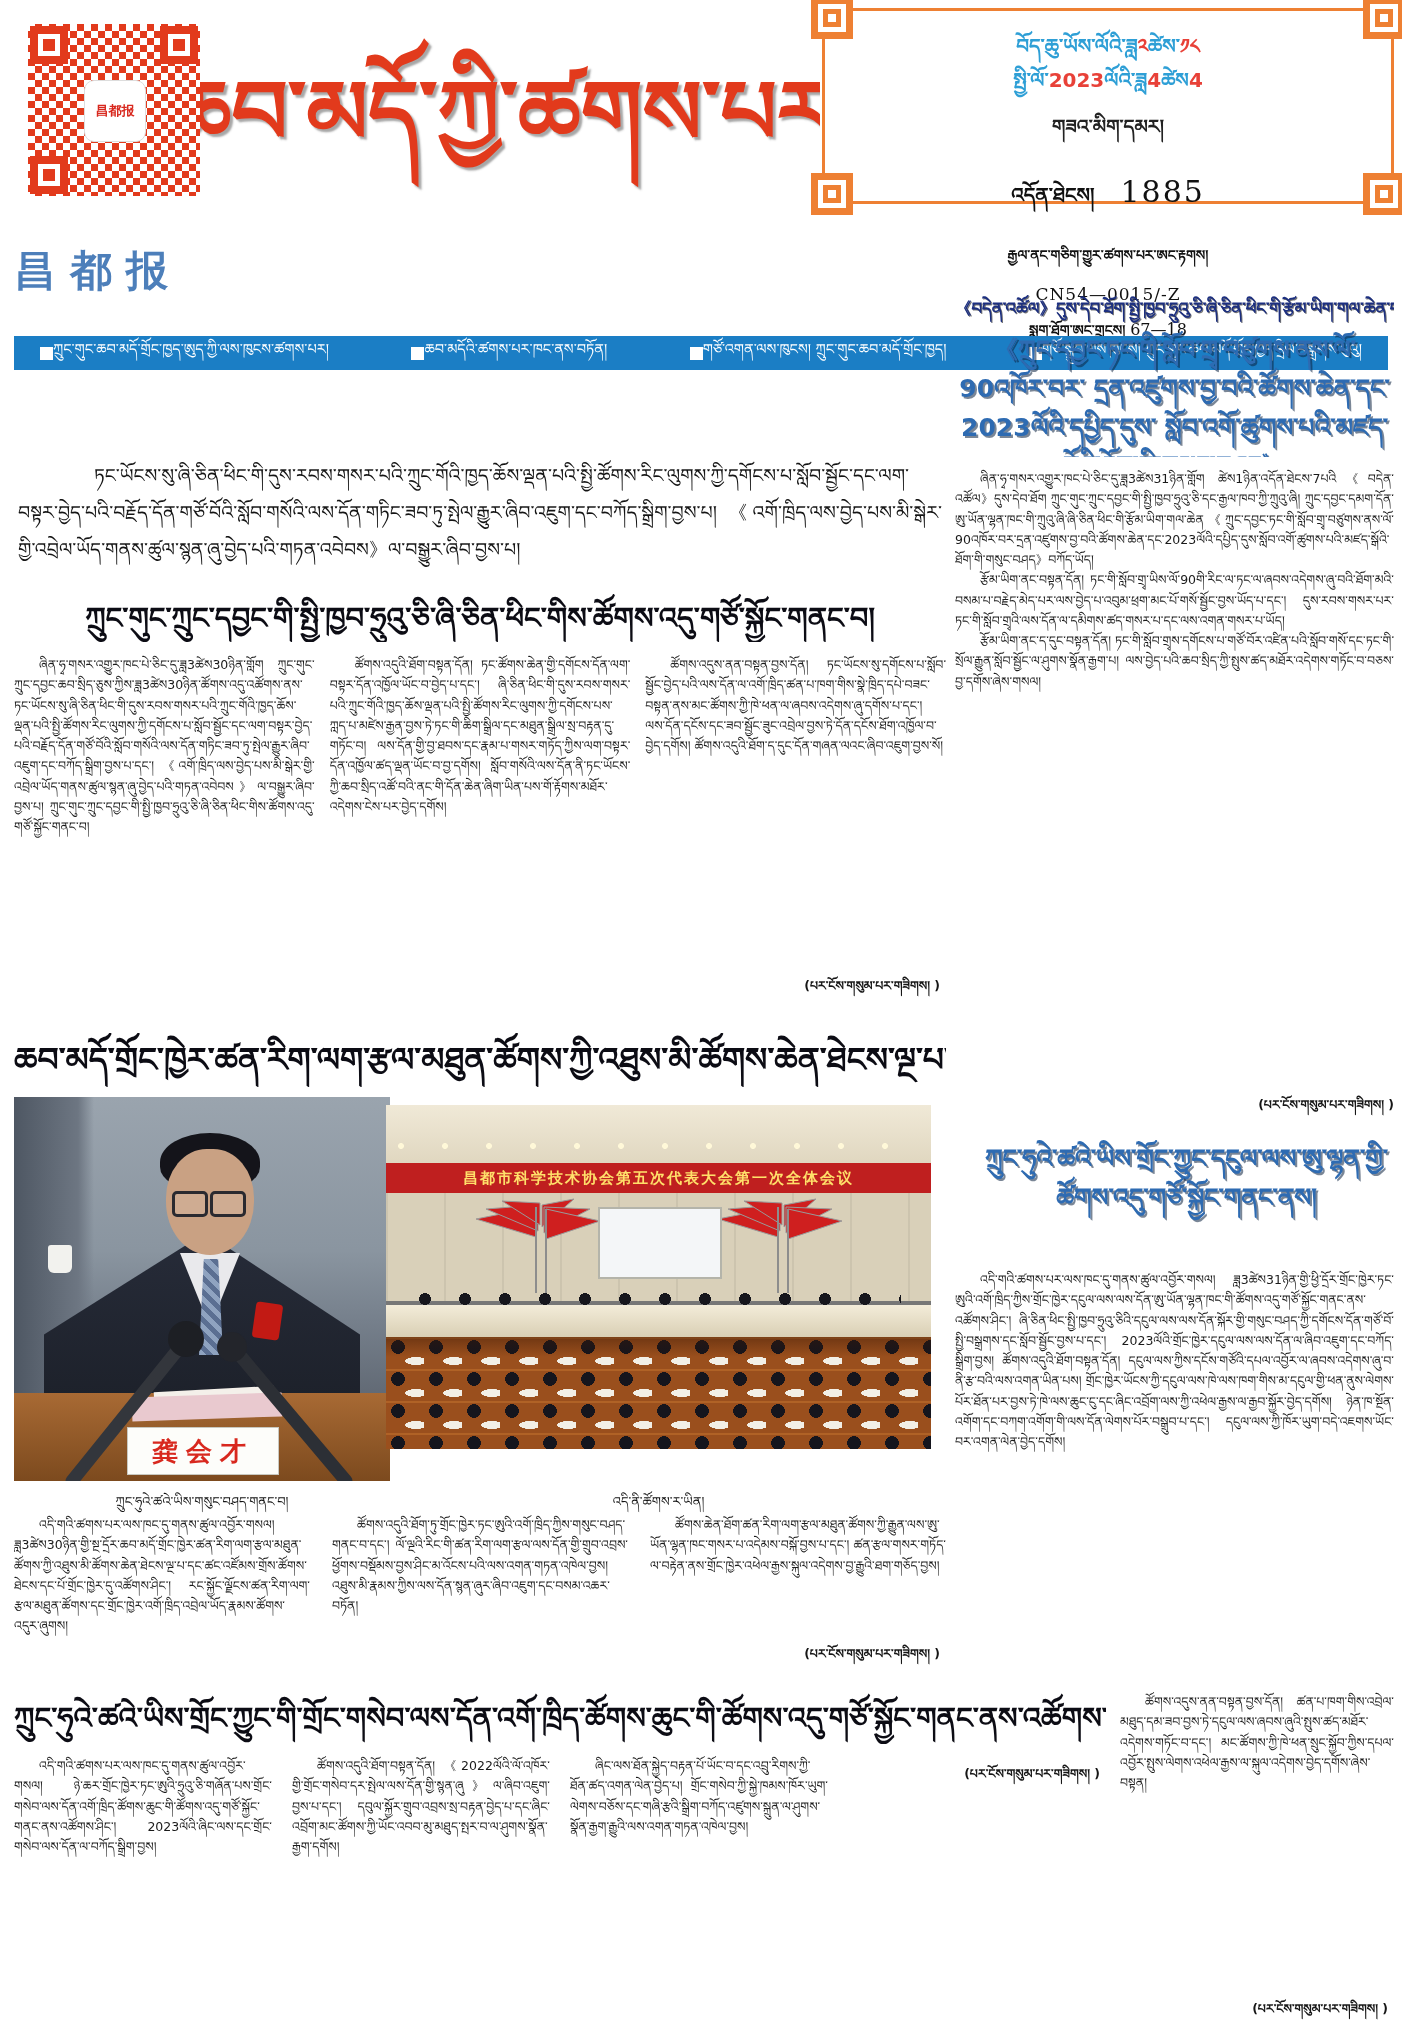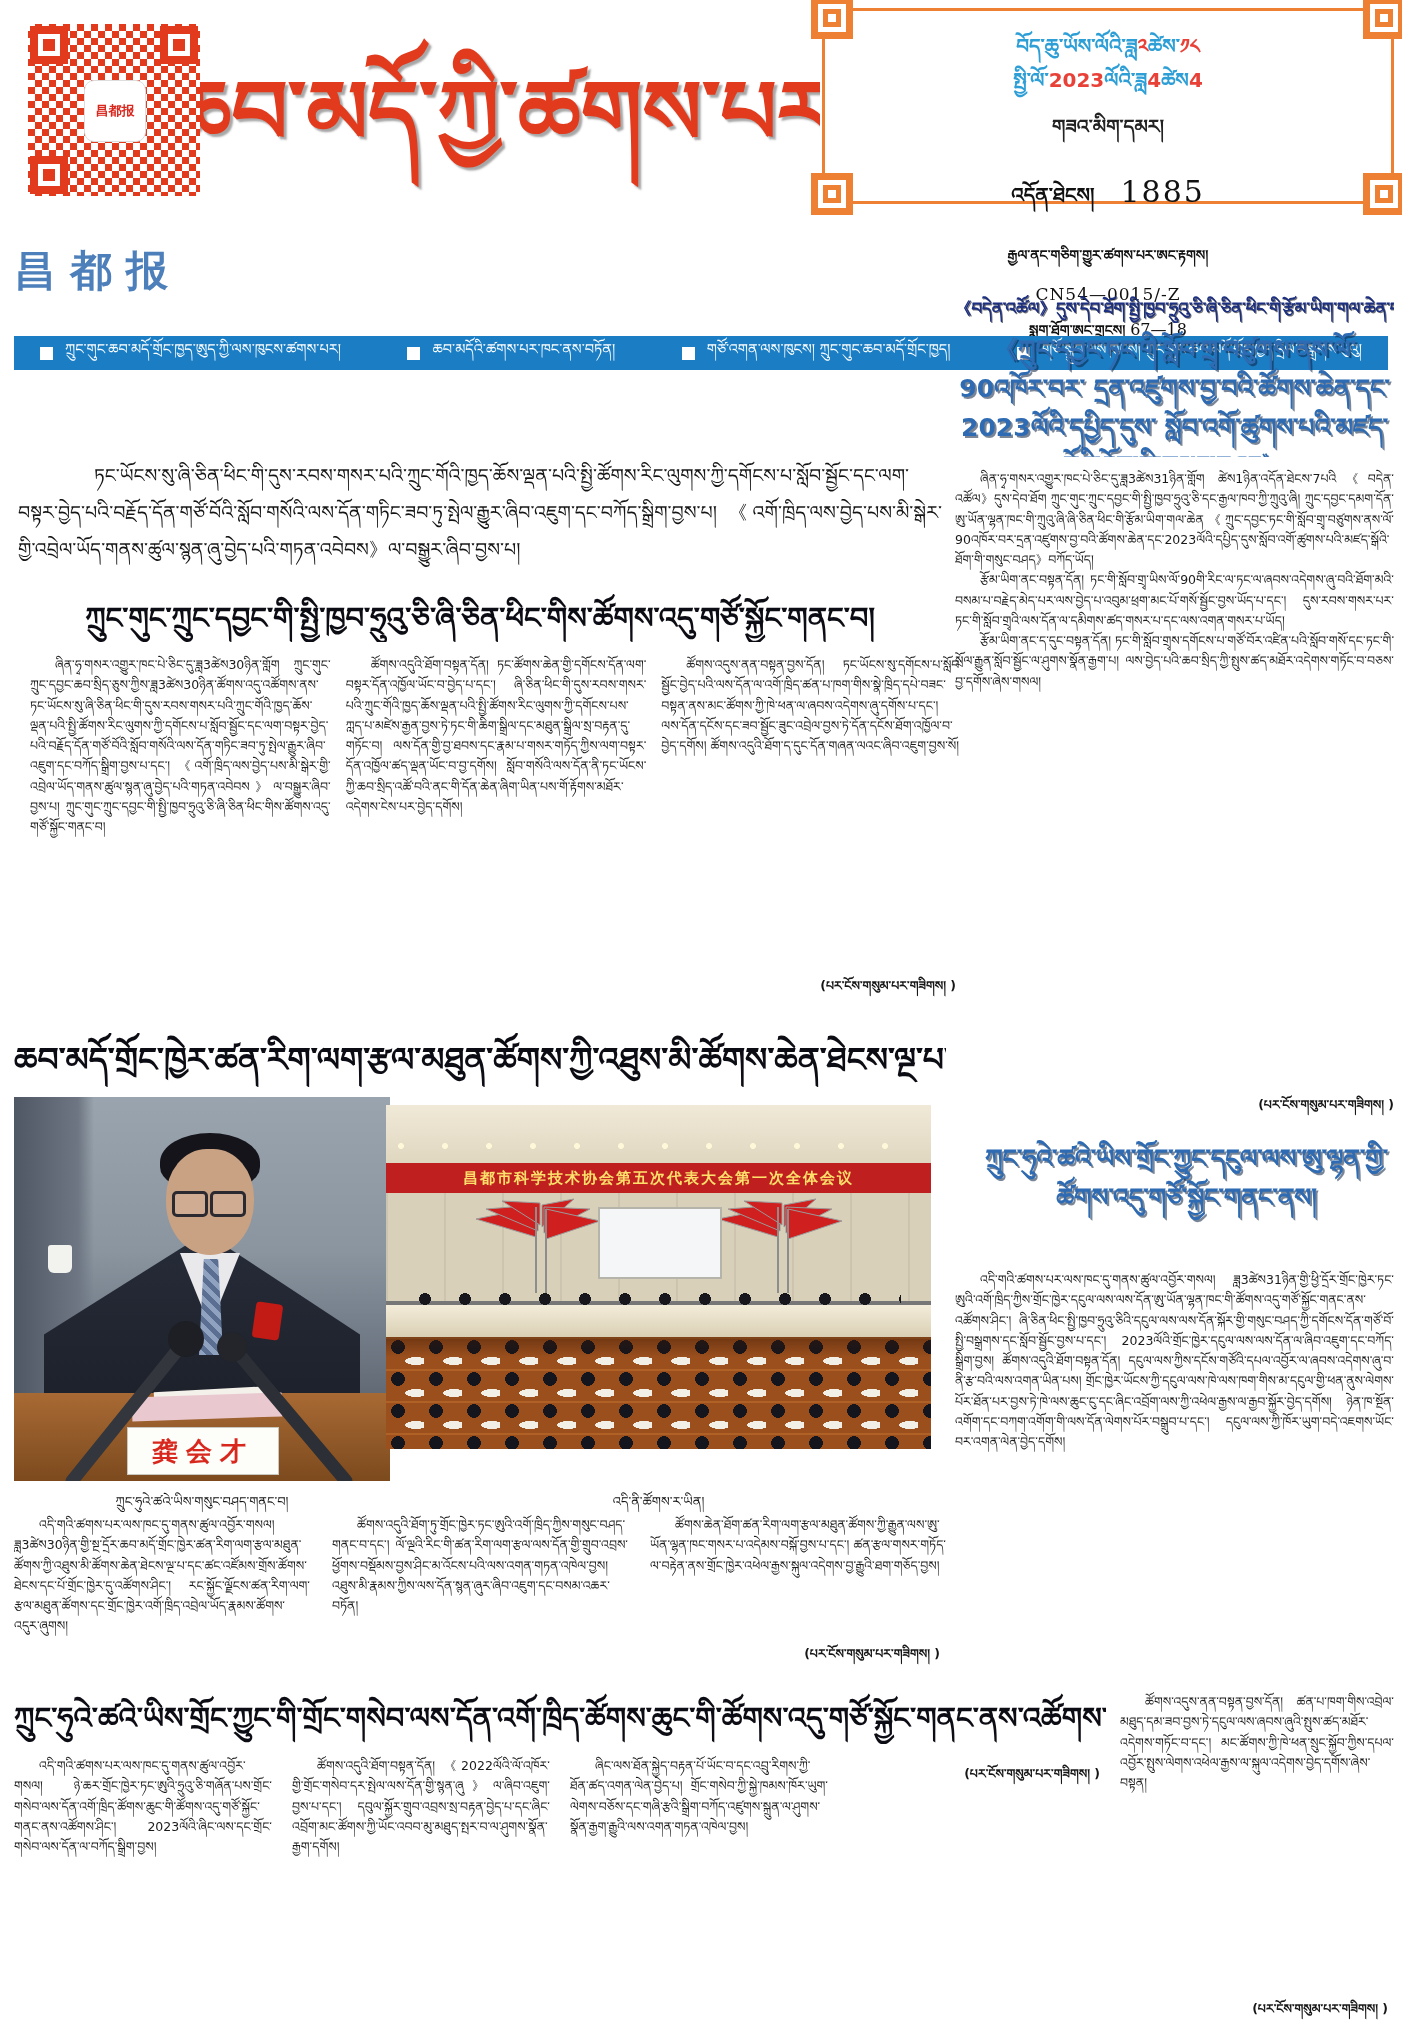--- a/index.html
+++ b/index.html
@@ -33,21 +33,21 @@
   .ib-date .num{color:#e84138;}
   .ib-weekday{font-size:19px;font-weight:bold;color:#222;margin-top:8px;}
   .ib-issue{margin-top:14px;font-size:20px;font-weight:bold;color:#111;white-space:nowrap;}
   .ib-issue .issue-no{font-family:"DejaVu Serif",serif;font-size:30px;font-weight:normal;margin-left:26px;letter-spacing:2px;}
   .ib-small{font-size:14px;font-weight:bold;color:#111;margin-top:10px;white-space:nowrap;}
   .ib-cn54{font-family:"DejaVu Serif",serif;font-size:17px;color:#111;margin-top:5px;letter-spacing:1px;}
 
   
   .nav{left:14px;top:336px;width:1374px;height:34px;background:#1b7ec5;display:flex;align-items:center;
        justify-content:space-between;padding:0 26px;box-sizing:border-box;}
-  .nav-item{display:flex;align-items:center;gap:12px;color:#fff;font-size:14.5px;white-space:nowrap;overflow:hidden;}
+  .nav-item{display:flex;align-items:center;color:#fff;font-size:14.5px;white-space:nowrap;overflow:hidden;}
   .bullet{width:13px;height:13px;background:#fff;flex:0 0 auto;}
 
   
   .headline-xl{font-size:43px;font-weight:bold;color:#0c0c14;text-align:center;white-space:nowrap;overflow:hidden;}
   .headline-l{font-size:33px;font-weight:bold;color:#0c0c14;text-align:center;white-space:nowrap;overflow:hidden;}
   .headline-m{font-size:29px;font-weight:bold;color:#0c0c14;text-align:center;white-space:nowrap;overflow:hidden;}
   .lead{font-size:19px;line-height:1.95;text-align:justify;text-indent:76px;color:#141414;overflow:hidden;}
   .cols{display:flex;gap:22px;}
   .col{flex:1;font-size:12.5px;line-height:1.62;text-align:justify;color:#1a1a1a;overflow:hidden;text-indent:2em;}
   .colwrap{flex:1;display:flex;flex-direction:column;overflow:hidden;}
@@ -156,21 +156,21 @@
     <div class="nav-item">
         <span class="bullet"></span>
         <span>གཙོ་སྒྲུབ་ལས་ཁུངས།  ཀྲུང་གུང་ཆབ་མདོ་གྲོང་ཁྱད་དྲིལ་བསྒྲགས་པུའུ།</span>
       </div>
   </div>
 
   <div class="abs" style="left:14px;top:375px;width:932px;height:1300px;">
 
     <div class="abs lead" style="left:4px;top:82px;width:924px;height:128px;">ཏང་ཡོངས་སུ་ཞི་ཅིན་ཕིང་གི་དུས་རབས་གསར་པའི་ཀྲུང་གོའི་ཁྱད་ཆོས་ལྡན་པའི་སྤྱི་ཚོགས་རིང་ལུགས་ཀྱི་དགོངས་པ་སློབ་སྦྱོང་དང་ལག་བསྟར་བྱེད་པའི་བརྗོད་དོན་གཙོ་བོའི་སློབ་གསོའི་ལས་དོན་གཏིང་ཟབ་ཏུ་སྤེལ་རྒྱུར་ཞིབ་འཇུག་དང་བཀོད་སྒྲིག་བྱས་པ། 《འགོ་ཁྲིད་ལས་བྱེད་པས་མི་སྒེར་གྱི་འབྲེལ་ཡོད་གནས་ཚུལ་སྙན་ཞུ་བྱེད་པའི་གཏན་འབེབས》ལ་བསྒྱུར་ཞིབ་བྱས་པ།</div>
     <div class="abs headline-m" style="left:0;top:219px;width:932px;height:48px;line-height:48px;">ཀྲུང་གུང་ཀྲུང་དབྱང་གི་སྤྱི་ཁྱབ་ཧྲུའུ་ཅི་ཞི་ཅིན་ཕིང་གིས་ཚོགས་འདུ་གཙོ་སྐྱོང་གནང་བ།</div>
-    <div class="abs cols" style="left:16px;top:280px;width:932px;height:352px;gap:15px;">
+    <div class="abs cols" style="left:0;top:280px;width:932px;height:352px;gap:15px;">
       <div class="col">ཞིན་ཧྭ་གསར་འགྱུར་ཁང་པེ་ཅིང་དུ་ཟླ3ཚེས30ཉིན་གློག  ཀྲུང་གུང་ཀྲུང་དབྱང་ཆབ་སྲིད་ཅུས་ཀྱིས་ཟླ3ཚེས30ཉིན་ཚོགས་འདུ་འཚོགས་ནས་ཏང་ཡོངས་སུ་ཞི་ཅིན་ཕིང་གི་དུས་རབས་གསར་པའི་ཀྲུང་གོའི་ཁྱད་ཆོས་ལྡན་པའི་སྤྱི་ཚོགས་རིང་ལུགས་ཀྱི་དགོངས་པ་སློབ་སྦྱོང་དང་ལག་བསྟར་བྱེད་པའི་བརྗོད་དོན་གཙོ་བོའི་སློབ་གསོའི་ལས་དོན་གཏིང་ཟབ་ཏུ་སྤེལ་རྒྱུར་ཞིབ་འཇུག་དང་བཀོད་སྒྲིག་བྱས་པ་དང་། 《འགོ་ཁྲིད་ལས་བྱེད་པས་མི་སྒེར་གྱི་འབྲེལ་ཡོད་གནས་ཚུལ་སྙན་ཞུ་བྱེད་པའི་གཏན་འབེབས》ལ་བསྒྱུར་ཞིབ་བྱས་པ། ཀྲུང་གུང་ཀྲུང་དབྱང་གི་སྤྱི་ཁྱབ་ཧྲུའུ་ཅི་ཞི་ཅིན་ཕིང་གིས་ཚོགས་འདུ་གཙོ་སྐྱོང་གནང་བ།</div>
       <div class="col">ཚོགས་འདུའི་ཐོག་བསྟན་དོན།  ཏང་ཚོགས་ཆེན་གྱི་དགོངས་དོན་ལག་བསྟར་དོན་འཁྱོལ་ཡོང་བ་བྱེད་པ་དང་།  ཞི་ཅིན་ཕིང་གི་དུས་རབས་གསར་པའི་ཀྲུང་གོའི་ཁྱད་ཆོས་ལྡན་པའི་སྤྱི་ཚོགས་རིང་ལུགས་ཀྱི་དགོངས་པས་ཀླད་པ་མཛེས་རྒྱན་བྱས་ཏེ་ཏང་གི་ཆིག་སྒྲིལ་དང་མཐུན་སྒྲིལ་སྲ་བརྟན་དུ་གཏོང་བ།  ལས་དོན་གྱི་བྱ་ཐབས་དང་རྣམ་པ་གསར་གཏོད་ཀྱིས་ལག་བསྟར་དོན་འཁྱོལ་ཚད་ལྡན་ཡོང་བ་བྱ་དགོས།  སློབ་གསོའི་ལས་དོན་ནི་ཏང་ཡོངས་ཀྱི་ཆབ་སྲིད་འཚོ་བའི་ནང་གི་དོན་ཆེན་ཞིག་ཡིན་པས་གོ་རྟོགས་མཐོར་འདེགས་ངེས་པར་བྱེད་དགོས།</div>
       <div class="colwrap">
         <div class="coltext">ཚོགས་འདུས་ནན་བསྟན་བྱས་དོན།  ཏང་ཡོངས་སུ་དགོངས་པ་སློབ་སྦྱོང་བྱེད་པའི་ལས་དོན་ལ་འགོ་ཁྲིད་ཚན་པ་ཁག་གིས་སྣེ་ཁྲིད་དཔེ་བཟང་བསྟན་ནས་མང་ཚོགས་ཀྱི་ཁེ་ཕན་ལ་ཞབས་འདེགས་ཞུ་དགོས་པ་དང་།  ལས་དོན་དངོས་དང་ཟབ་སྦྱོང་ཟུང་འབྲེལ་བྱས་ཏེ་དོན་དངོས་ཐོག་འཁྱོལ་བ་བྱེད་དགོས།  ཚོགས་འདུའི་ཐོག་ད་དུང་དོན་གཞན་ལའང་ཞིབ་འཇུག་བྱས་སོ།</div>
         <div class="endnote">(པར་ངོས་གསུམ་པར་གཟིགས། )</div>
       </div>
     </div>
 
     <div class="abs headline-l" style="left:0;top:658px;width:932px;height:54px;line-height:54px;">ཆབ་མདོ་གྲོང་ཁྱེར་ཚན་རིག་ལག་རྩལ་མཐུན་ཚོགས་ཀྱི་འཐུས་མི་ཚོགས་ཆེན་ཐེངས་ལྔ་པ་འཚོགས་པ།</div>
 

